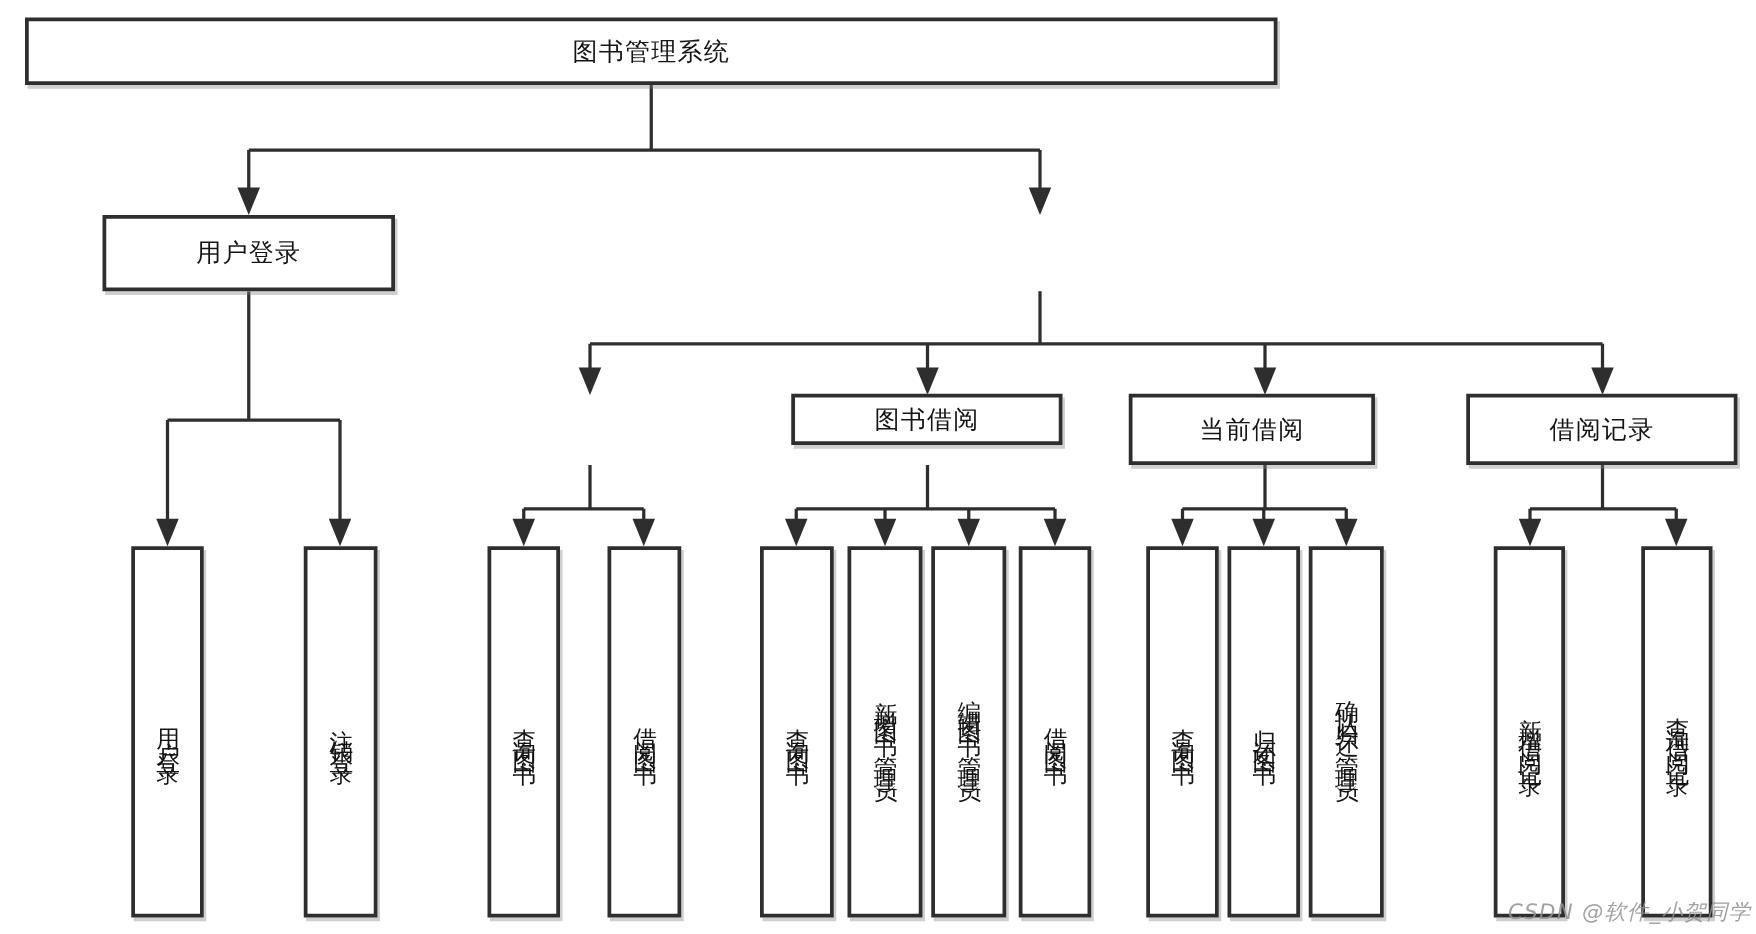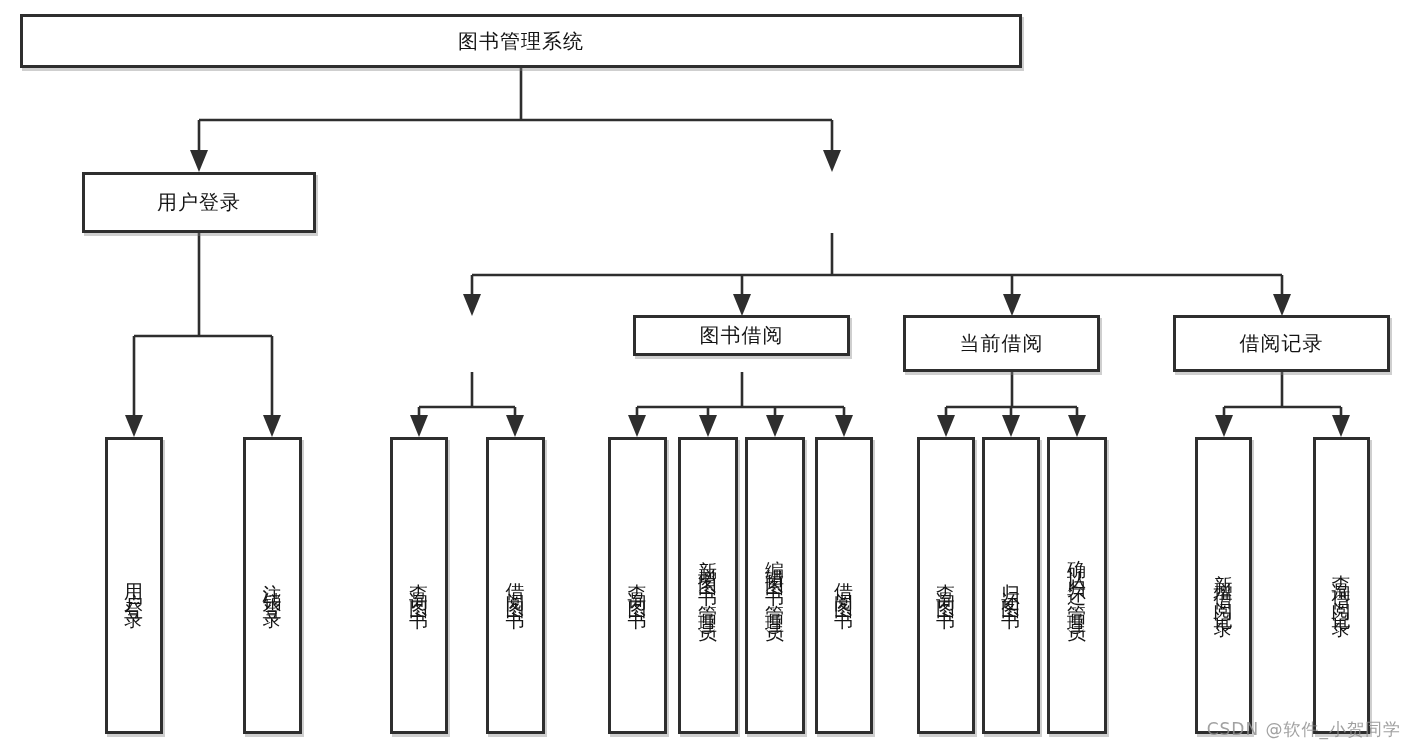--- a/index.html
+++ b/index.html
@@ -72,20 +72,21 @@
 
   #watermark {
     position: absolute;
     right: 4px;
     bottom: 6px;
     z-index: 3;
     font-size: 17px;
     color: rgba(145,145,145,0.85);
     letter-spacing: 1px;
     white-space: nowrap;
+    font-style: italic;
   }
 </style>
 </head>
 <body>
 
 <div id="canvas">
 
   <svg id="connectors" viewBox="0 0 1405 747" xmlns="http://www.w3.org/2000/svg">
     <path fill="none" stroke="#2e2e2e" stroke-width="2.6" d="
       M521 67 V120 M199 120 H832 M199 120 V156 M832 120 V156

